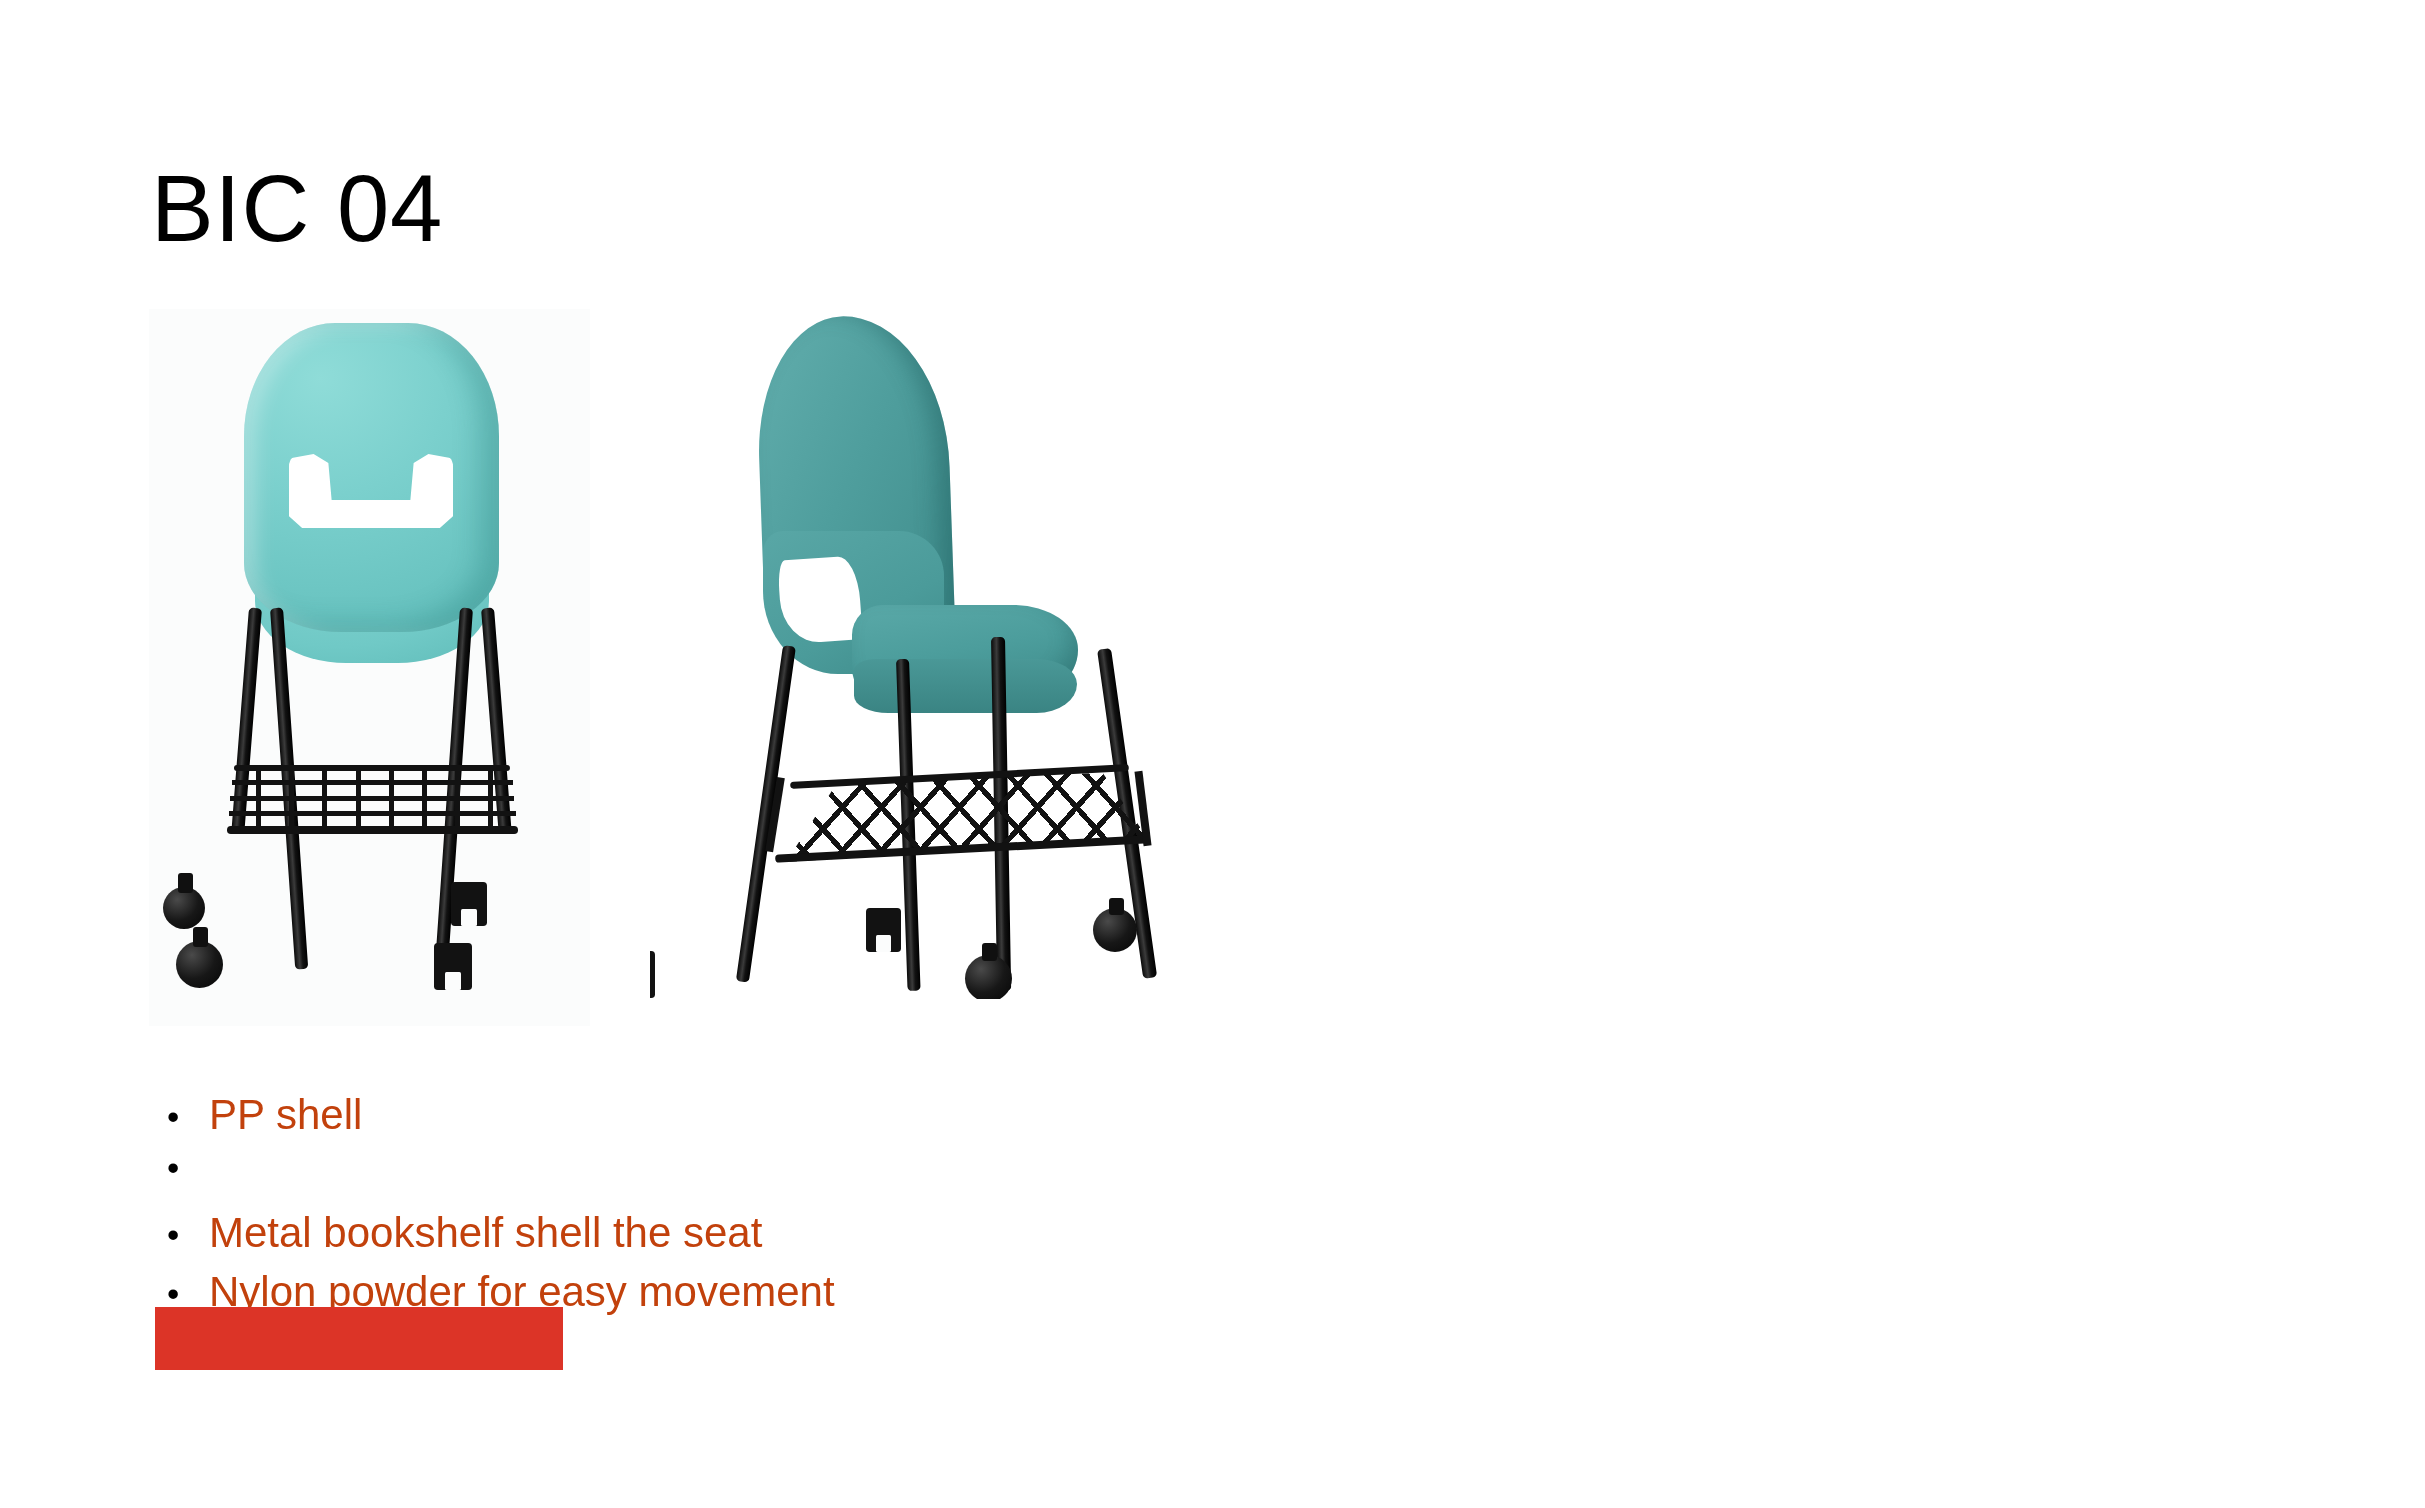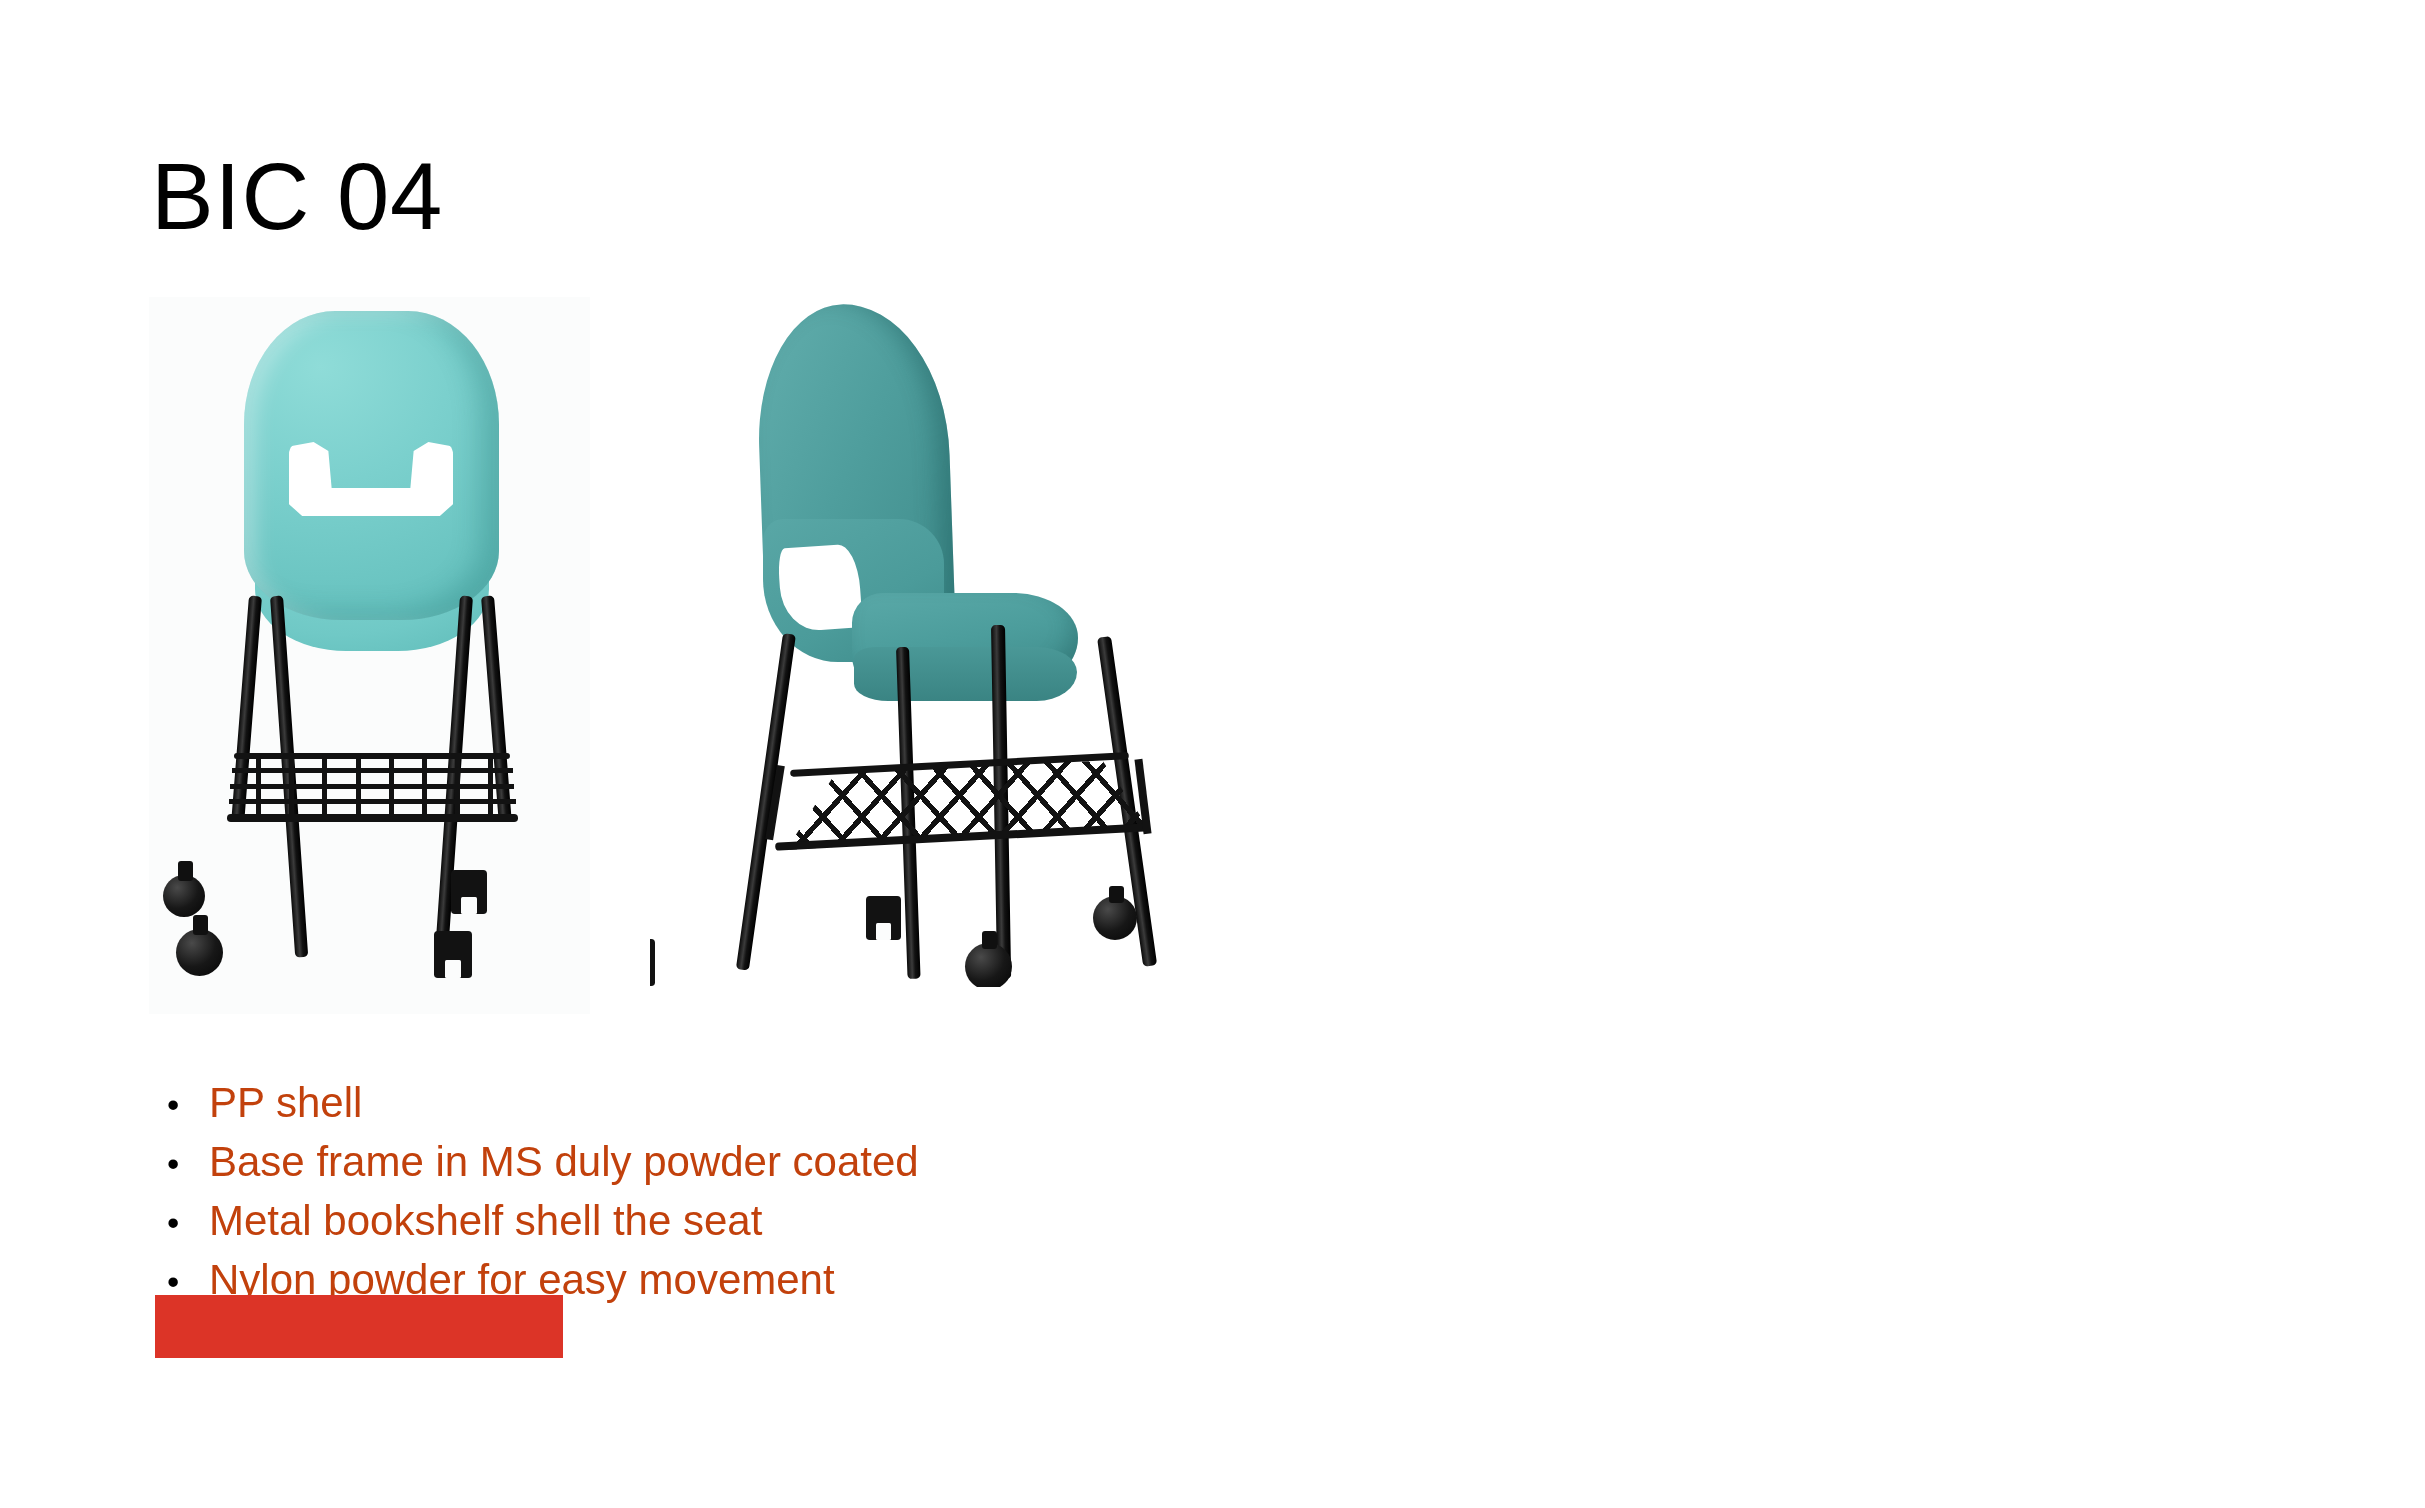--- a/index.html
+++ b/index.html
@@ -14,20 +14,21 @@
     position: relative;
     overflow: hidden;
     font-family: "Liberation Sans", sans-serif;
     -webkit-font-smoothing: antialiased;
   }
 
   .slide {
     position: absolute;
     inset: 0;
     background: #ffffff;
+    margin-top: 12px;
   }
 
   
   .slide-title {
     position: absolute;
     left: 151px;
     top: 148px;
     font-family: "Liberation Sans", sans-serif;
     font-size: 94px;
     font-weight: 300;
@@ -304,21 +305,20 @@
 
   <div class="bullets">
 
     <div class="bullet-row">
       <span class="bullet-dot">•</span>
       <span class="bullet-text">PP shell</span>
     </div>
 
     <div class="bullet-row">
       <span class="bullet-dot">•</span>
-      <span class="bullet-text">Base frame in MS duly powder coated</span>
     </div>
 
     <div class="bullet-row">
       <span class="bullet-dot">•</span>
       <span class="bullet-text">Metal bookshelf shell the seat</span>
     </div>
 
     <div class="bullet-row">
       <span class="bullet-dot">•</span>
       <span class="bullet-text">Nylon powder for easy movement</span>

